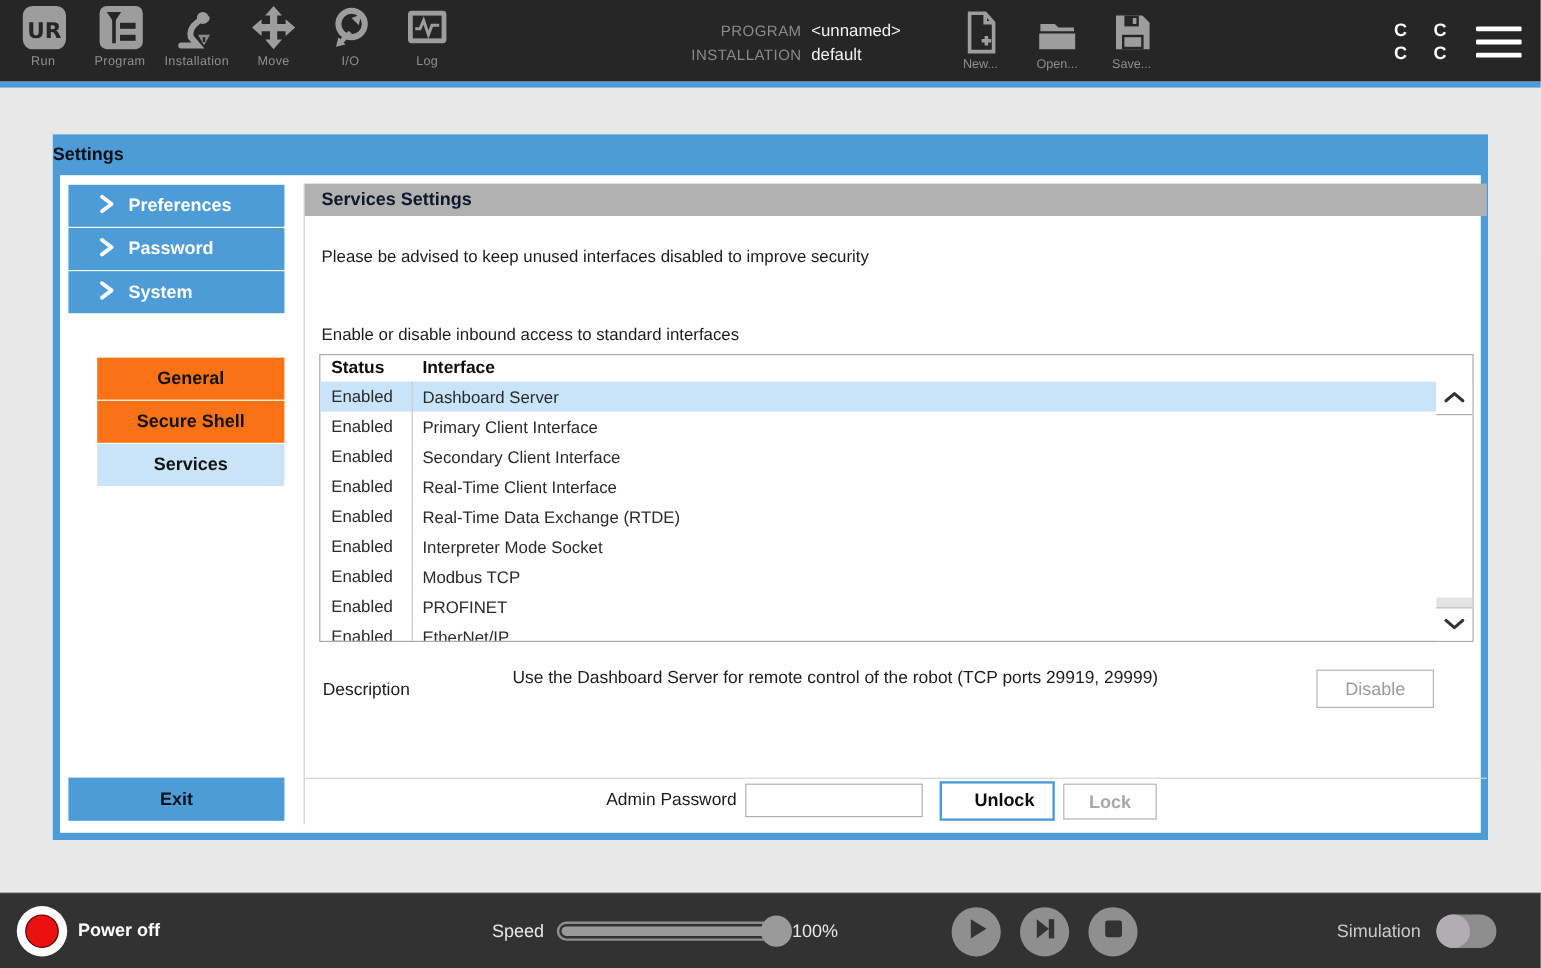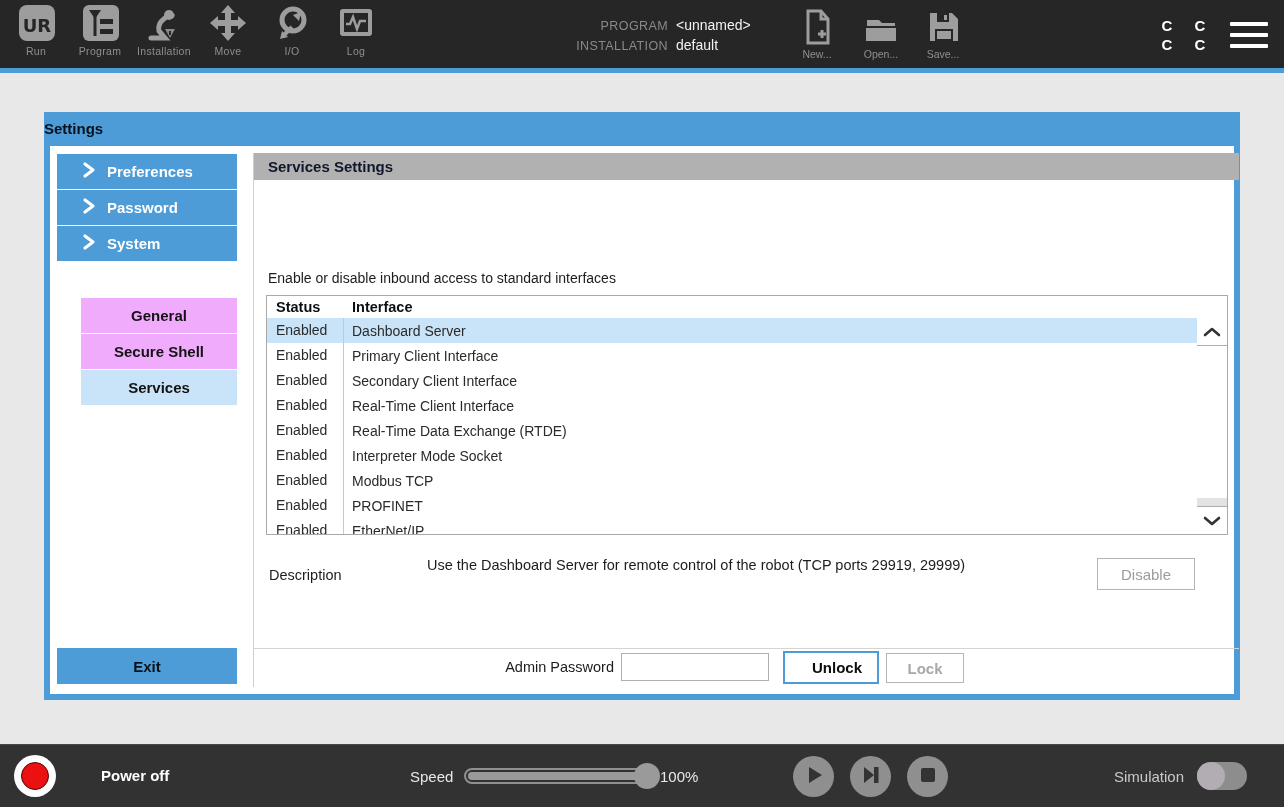--- a/index.html
+++ b/index.html
@@ -32,21 +32,21 @@
   .hamburger { position:absolute; left:1230px; top:22px; width:38px; cursor:pointer; }
   .hamburger div { height:4px; background:#fff; margin-bottom:7px; border-radius:1px; }
   
   .dialog { position:absolute; left:44px; top:112px; width:1196px; height:588px; background:#4d9cd8; }
   .dialog-title { height:34px; line-height:34px; font-size:15px; font-weight:bold; color:#09111a; }
   .dialog-body { position:absolute; left:6px; top:34px; width:1184px; height:548px; background:#ffffff; }
   
   .side-item { position:absolute; left:7px; width:180px; height:35px; background:#4d9cd8;
     color:#fff; font-size:15px; font-weight:bold; display:flex; align-items:center; padding-left:25px; cursor:pointer; }
   .side-item svg { margin-right:11px; }
-  .sub-item { position:absolute; left:31px; width:156px; height:35px; background:#f0abfc;
+  .sub-item { position:absolute; left:31px; width:156px; height:35px; background:#f97316;
     color:#131313; font-size:15px; font-weight:bold; display:flex; align-items:center; justify-content:center; cursor:pointer; }
   .sub-item.selected { background:#c9e3f8; }
   .exit-btn { position:absolute; left:7px; top:502px; width:180px; height:36px; background:#4d9cd8;
     color:#0a1219; font-size:15px; font-weight:bold; display:flex; align-items:center; justify-content:center; cursor:pointer; }
   
   .main-panel { position:absolute; left:203px; top:7px; width:985px; height:534px; border-left:1px solid #cfcfcf; }
   .panel-heading { position:absolute; left:0; top:0; width:985px; height:27px; background:#b1b1b1;
     line-height:27px; padding-left:14px; font-size:15px; font-weight:bold; color:#0f172a; }
   .advice-text  { position:absolute; left:14px; top:52px;  font-size:14px; color:#1c1c1c; }
   .intro-text   { position:absolute; left:14px; top:117px; font-size:14px; color:#1c1c1c; }
@@ -75,21 +75,21 @@
     border:1px solid #b0b0b0; background:#fff; font-size:14px; padding:0 6px; outline:none; }
   .unlock-btn { position:absolute; left:529px; top:498px; width:96px; height:33px; background:#fff;
     border:2px solid #4d9cd8; font-size:15px; font-weight:bold; color:#0d0d0d; display:flex; align-items:center; justify-content:center; cursor:pointer;padding-left:12px; }
   .lock-btn { position:absolute; left:632px; top:500px; width:78px; height:30px; background:#fff;
     border:1px solid #b5b5b5; font-size:15px; font-weight:bold; color:#a8a8a8; display:flex; align-items:center; justify-content:center; }
   
   .footer { position:absolute; left:0; top:744px; width:1284px; height:63px; background:#323232; border-top:1px solid #484848; }
   .power-wrap { position:absolute; left:14px; top:10px; width:42px; height:42px; background:#fff; border-radius:50%;
     display:flex; align-items:center; justify-content:center; cursor:pointer; }
   .power-dot { width:28px; height:28px; background:#ec1111; border-radius:50%; border:1px solid #5a0000; }
-  .power-label { position:absolute; left:65px; top:22px; font-size:15px; font-weight:bold; color:#fff;margin-left:36px; }
+  .power-label { position:absolute; left:65px; top:22px; font-size:15px; font-weight:bold; color:#fff; }
   .speed-label { position:absolute; left:410px; top:23px; font-size:15px; color:#e8e8e8; }
   .speed-track { position:absolute; left:464px; top:23px; width:192px; height:16px;
     border:2px solid #8f8f8f; border-radius:8px; background:#323232; cursor:pointer; }
   .speed-fill { position:absolute; left:2px; top:2px; width:176px; height:8px; background:#9a9a9a; border-radius:4px; }
   .speed-thumb { position:absolute; left:168px; top:-7px; width:26px; height:26px; background:#9a9a9a; border-radius:50%; }
   .speed-value { position:absolute; left:660px; top:23px; font-size:15px; color:#e8e8e8; }
   .transport-btn { position:absolute; top:11px; width:41px; height:41px; border-radius:50%; background:#8f8f8f;
     display:flex; align-items:center; justify-content:center; cursor:pointer; }
   .sim-label { position:absolute; left:1114px; top:23px; font-size:15px; color:#c9c9c9; }
   .sim-toggle { position:absolute; left:1197px; top:17px; width:50px; height:28px; background:#8d8d8d; border-radius:14px; cursor:pointer; }
@@ -246,20 +246,21 @@
     <div class="sub-item" style="top:188px;">
       <span>Secure Shell</span>
     </div>
     <div class="sub-item selected" style="top:224px;">
       <span>Services</span>
     </div>
     <div class="exit-btn">Exit</div>
 
     <div class="main-panel">
       <div class="panel-heading">Services Settings</div>
+      <div class="advice-text">Please be advised to keep unused interfaces disabled to improve security</div>
       <div class="intro-text">Enable or disable inbound access to standard interfaces</div>
 
       <div class="svc-table">
         <div class="tbl-head">
           <div class="c-status">Status</div>
           <div class="c-iface">Interface</div>
         </div>
         <div class="tbl-row selected">
           <div class="c-status">Enabled</div>
           <div class="c-iface">Dashboard Server</div>

